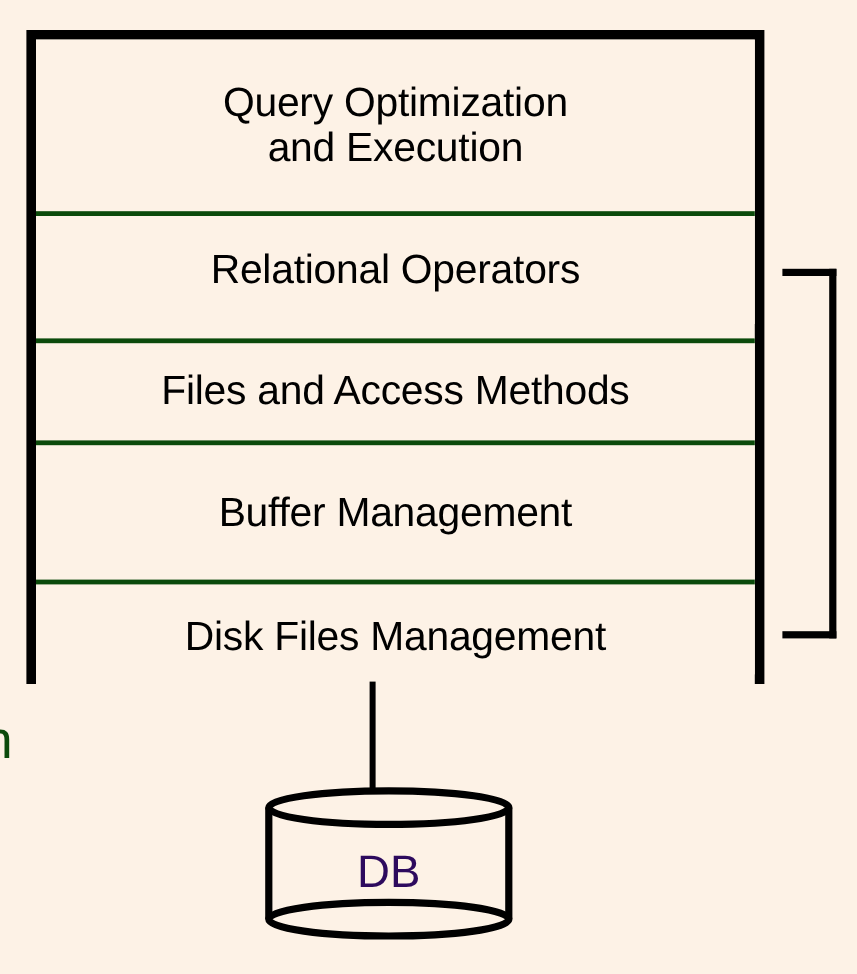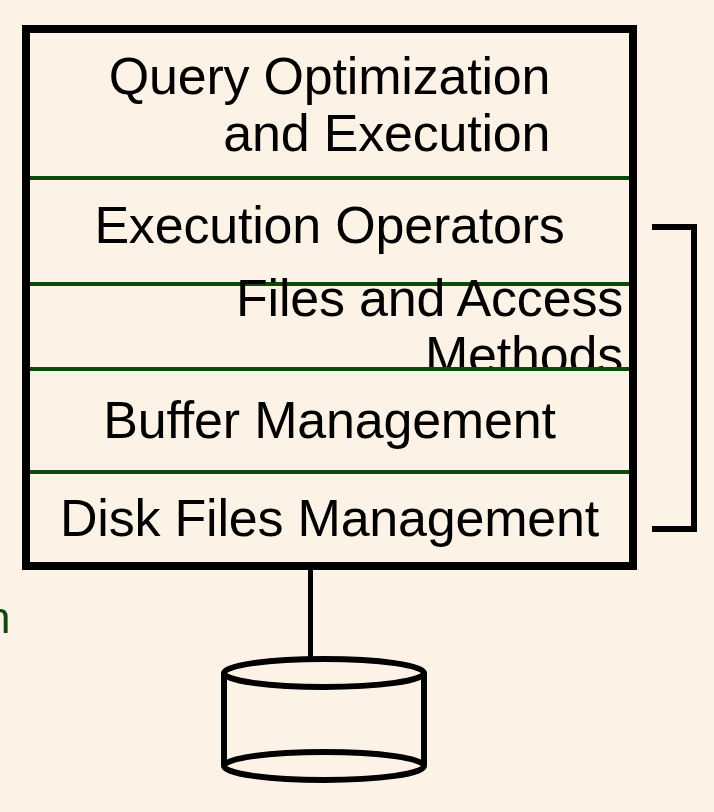--- a/index.html
+++ b/index.html
@@ -46,34 +46,34 @@
     background: #FDF2E6;
     flex: 0 0 auto;
   }
   .layer + .layer {
     border-top: 4px solid #0B4A0B;
   }
 
   .layer-label {
     color: #000000;
     font-family: "Liberation Sans", sans-serif;
-    font-size: 52px;
+    font-size: 34px;
     font-weight: 400;
     line-height: 1.08;
-    text-align: right;
+    text-align: center;
     letter-spacing: -0.2px;
     white-space: pre-line;
     padding: 0 6px;
   }
 
   
   .layer-0 { height: 143px; }
   .layer-1 { height: 94px;  }
   .layer-2 { height: 85px; margin-top: 12px;  }
-  .layer-3 { height: 103px; }
+  .layer-3 { height: 116px; }
   .layer-4 { height: 92px;  }
 
   
   .bracket {
     position: absolute;
     left: 652px;
     top: 224px;
     width: 45px;
     height: 308px;
   }
@@ -152,21 +152,21 @@
 <div id="diagram">
 
   <div class="stack-box">
 
     <div class="layer layer-0">
       <div class="layer-label">Query Optimization
 and Execution</div>
     </div>
 
     <div class="layer layer-1">
-      <div class="layer-label">Execution Operators</div>
+      <div class="layer-label">Relational Operators</div>
     </div>
 
     <div class="layer layer-2">
       <div class="layer-label">Files and Access Methods</div>
     </div>
 
     <div class="layer layer-3">
       <div class="layer-label">Buffer Management</div>
     </div>
 
@@ -184,17 +184,18 @@
 
   <div class="connector"></div>
 
   <div class="db-cylinder">
     <svg viewBox="0 0 208 124" xmlns="http://www.w3.org/2000/svg">
       <ellipse cx="104" cy="15" rx="100" ry="14" fill="#FDF2E6" stroke="#000000" stroke-width="6"></ellipse>
       <line x1="4" y1="15" x2="4" y2="108" stroke="#000000" stroke-width="6"></line>
       <line x1="204" y1="15" x2="204" y2="108" stroke="#000000" stroke-width="6"></line>
       <ellipse cx="104" cy="108" rx="100" ry="14" fill="#FDF2E6" stroke="#000000" stroke-width="6"></ellipse>
     </svg>
+    <div class="db-label">DB</div>
   </div>
 
   <div class="edge-glyph">n</div>
 
 </div>
 
 </body></html>

